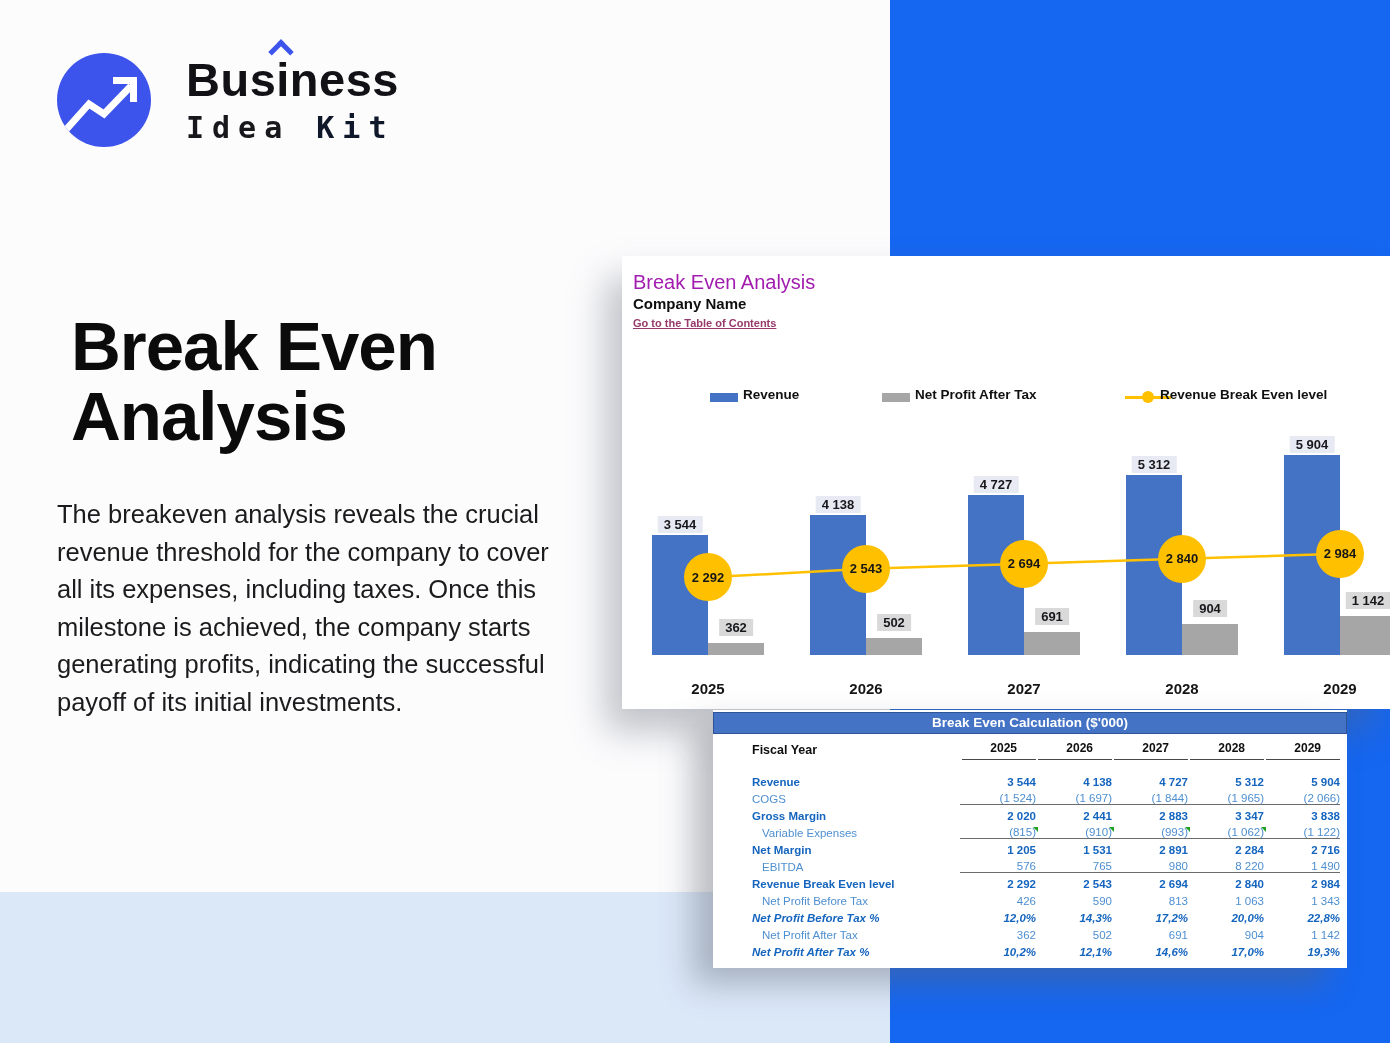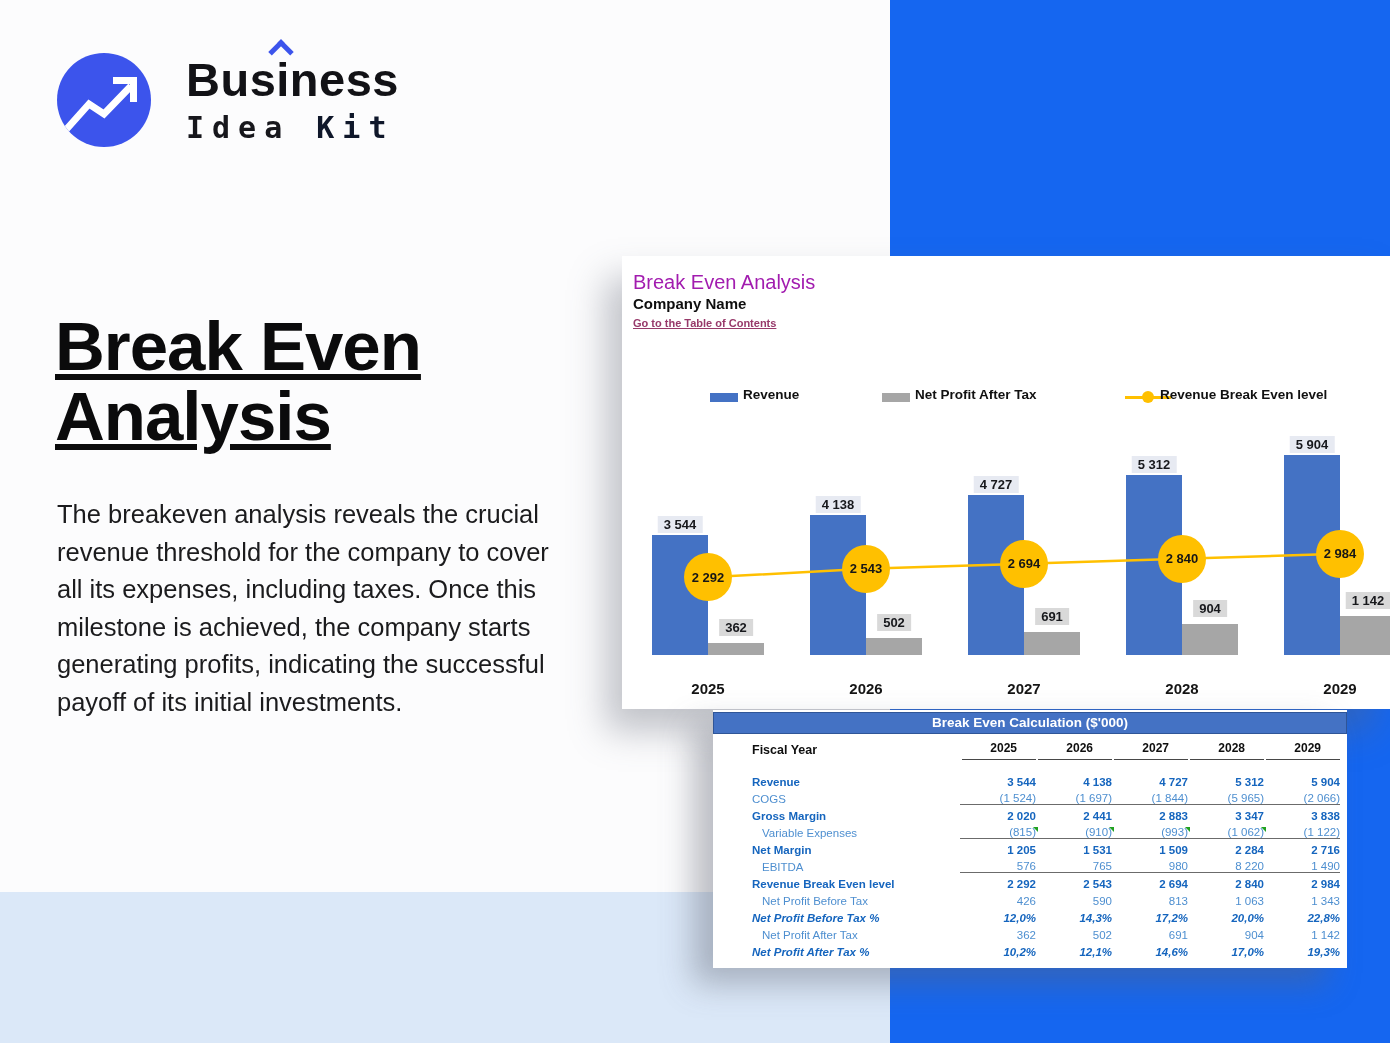--- a/index.html
+++ b/index.html
@@ -16,22 +16,22 @@
   .brand{position:absolute;left:186px;top:56px;}
   .brand-top{font-size:47px;font-weight:800;color:#121216;letter-spacing:.5px;line-height:1;}
   .i-wrap{position:relative;display:inline-block;}
   .hat{position:absolute;top:-13px;left:-4px;width:13px;height:13px;
        border-top:5px solid #3C54EC;border-left:5px solid #3C54EC;transform:rotate(45deg);}
   .brand-bottom{font-family:"DejaVu Sans Mono",monospace;font-size:30px;font-weight:700;
        letter-spacing:8px;color:#17171c;margin-top:7px;white-space:nowrap;}
   .kit{color:#0f172a;}
 
   
-  .hero-title{position:absolute;left:55px;top:312px;font-size:69px;line-height:70px;
-       font-weight:800;color:#0b0b0c;letter-spacing:-1px;text-decoration:underline;}
+  .hero-title{position:absolute;left:71px;top:312px;font-size:69px;line-height:70px;
+       font-weight:800;color:#0b0b0c;letter-spacing:-1px;}
   .hero-par{position:absolute;left:57px;top:496px;width:500px;font-size:25.5px;line-height:37.5px;
        font-weight:400;color:#1b1b1d;}
 
   
   .chart-card{position:absolute;left:622px;top:256px;width:768px;height:453px;background:#fff;
        overflow:hidden;box-shadow:-16px 22px 34px rgba(95,100,115,.38);}
   .table-card{position:absolute;left:713px;top:710px;width:634px;height:258px;background:#fff;
        overflow:hidden;box-shadow:-20px 16px 30px rgba(95,100,115,.42);}
 
   .sheet-title{position:absolute;left:11px;top:15px;font-size:20px;font-weight:400;color:#a21caf;}
@@ -185,21 +185,21 @@
           <div class="cell">5 312</div>
           <div class="cell">5 904</div>
         </div>
       </div>
       <div class="trow r-reg rule">
         <div class="lbl">COGS</div>
         <div class="vals">
           <div class="cell">(1 524)</div>
           <div class="cell">(1 697)</div>
           <div class="cell">(1 844)</div>
-          <div class="cell">(5 965)</div>
+          <div class="cell">(1 965)</div>
           <div class="cell">(2 066)</div>
         </div>
       </div>
       <div class="trow r-bold">
         <div class="lbl">Gross Margin</div>
         <div class="vals">
           <div class="cell">2 020</div>
           <div class="cell">2 441</div>
           <div class="cell">2 883</div>
           <div class="cell">3 347</div>
@@ -214,21 +214,21 @@
           <div class="cell">(993)<span class="flag"></span></div>
           <div class="cell">(1 062)<span class="flag"></span></div>
           <div class="cell">(1 122)</div>
         </div>
       </div>
       <div class="trow r-bold">
         <div class="lbl">Net Margin</div>
         <div class="vals">
           <div class="cell">1 205</div>
           <div class="cell">1 531</div>
-          <div class="cell">1 509</div>
+          <div class="cell">2 891</div>
           <div class="cell">2 284</div>
           <div class="cell">2 716</div>
         </div>
       </div>
       <div class="trow r-reg rule">
         <div class="lbl indent">EBITDA</div>
         <div class="vals">
           <div class="cell">576</div>
           <div class="cell">765</div>
           <div class="cell">980</div>

